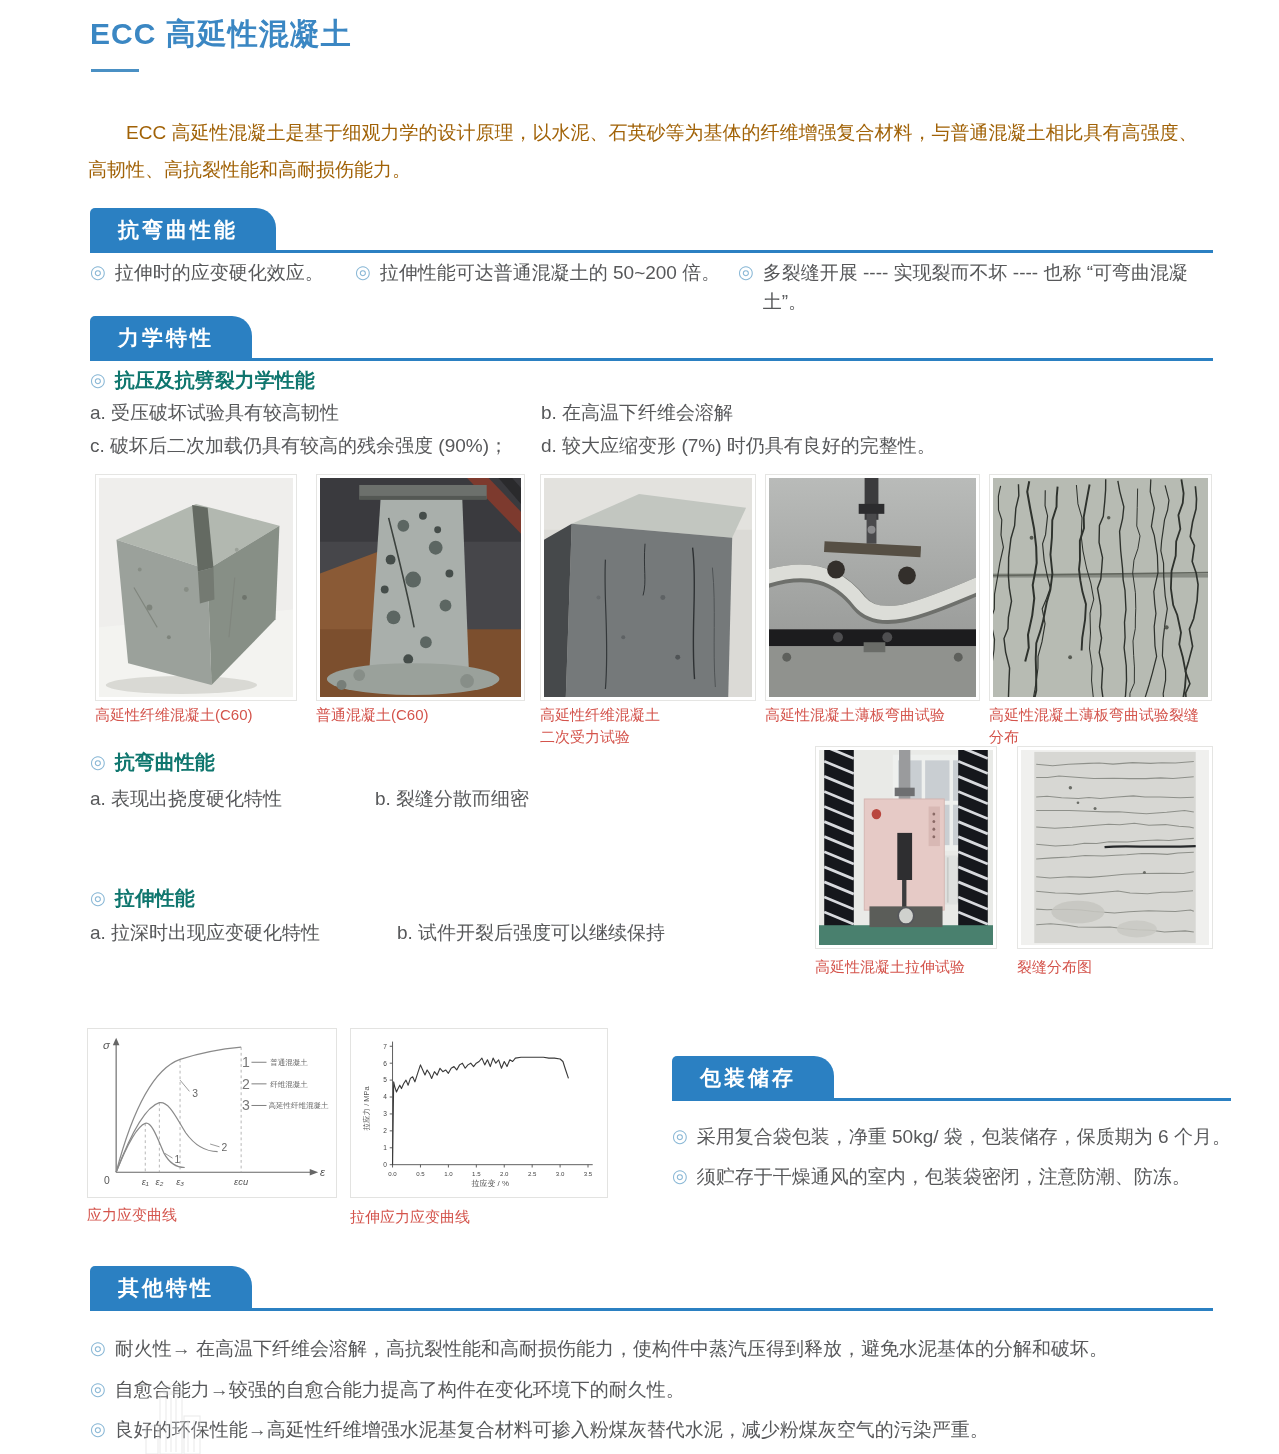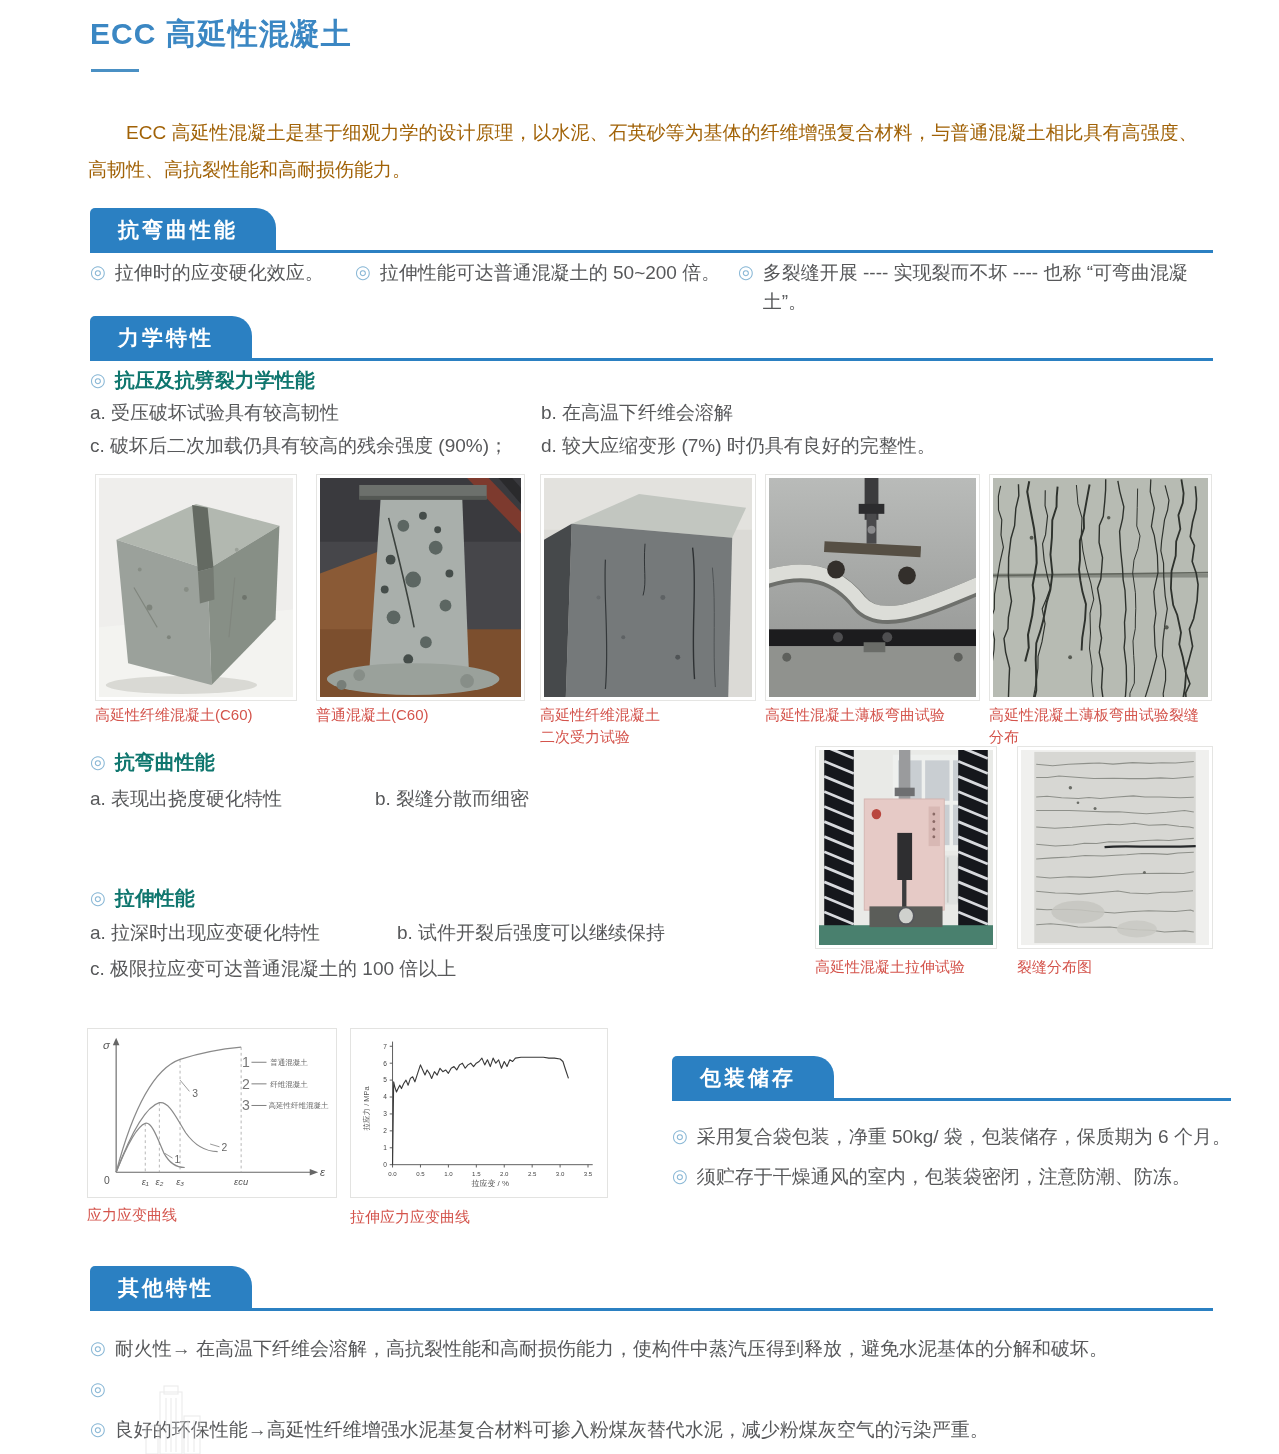--- a/index.html
+++ b/index.html
@@ -208,21 +208,20 @@
   </div>
   <div class="abs item" style="left:90px;  top:786px;">a. 表现出挠度硬化特性</div>
   <div class="abs item" style="left:375px; top:786px;">b. 裂缝分散而细密</div>
 
   <div class="abs bullet" style="left:90px; top:884px;">
     <span class="bmark">◎</span>
     <span class="subtitle">拉伸性能</span>
   </div>
   <div class="abs item" style="left:90px;  top:920px;">a. 拉深时出现应变硬化特性</div>
   <div class="abs item" style="left:397px; top:920px;">b. 试件开裂后强度可以继续保持</div>
-  <div class="abs item" style="left:90px;  top:956px;">c. 极限拉应变可达普通混凝土的 100 倍以上</div>
 
   <div class="abs photo" style="left:815px; top:746px; width:182px; height:203px;">
     <svg viewBox="0 0 200 207" preserveAspectRatio="none">
       <rect width="200" height="207" fill="#e9eae7"></rect>
       <rect x="88" y="8" width="96" height="96" fill="#c9ced2"></rect>
       <rect x="88" y="8" width="96" height="96" fill="none" stroke="#eef0ee" stroke-width="6"></rect>
       <line x1="120" y1="8" x2="120" y2="104" stroke="#eef0ee" stroke-width="4"></line>
       <line x1="152" y1="8" x2="152" y2="104" stroke="#eef0ee" stroke-width="4"></line>
       <line x1="88" y1="56" x2="184" y2="56" stroke="#eef0ee" stroke-width="4"></line>
       <rect x="94" y="112" width="88" height="52" fill="#dfe1df"></rect>
@@ -415,20 +414,21 @@
 
   <div class="abs sec" style="left:90px; top:1266px; width:1123px;">
     <span class="tab">其他特性</span>
   </div>
   <div class="abs bullet" style="left:90px; top:1334px; width:1145px;">
     <span class="bmark">◎</span>
     <span>耐火性→ 在高温下纤维会溶解，高抗裂性能和高耐损伤能力，使构件中蒸汽压得到释放，避免水泥基体的分解和破坏。</span>
   </div>
   <div class="abs bullet" style="left:90px; top:1375px; width:1145px;">
     <span class="bmark">◎</span>
+    <span>自愈合能力→较强的自愈合能力提高了构件在变化环境下的耐久性。</span>
   </div>
   <div class="abs bullet" style="left:90px; top:1415px; width:1145px;">
     <span class="bmark">◎</span>
     <span>良好的环保性能→高延性纤维增强水泥基复合材料可掺入粉煤灰替代水泥，减少粉煤灰空气的污染严重。</span>
   </div>
 
   <div class="abs watermark" style="left:138px; top:1386px; width:80px; height:68px;">
     <svg viewBox="0 0 80 68" width="80" height="68">
       <g stroke="#dedede" stroke-width="1.2" fill="none">
         <rect x="22" y="6" width="22" height="62"></rect>

